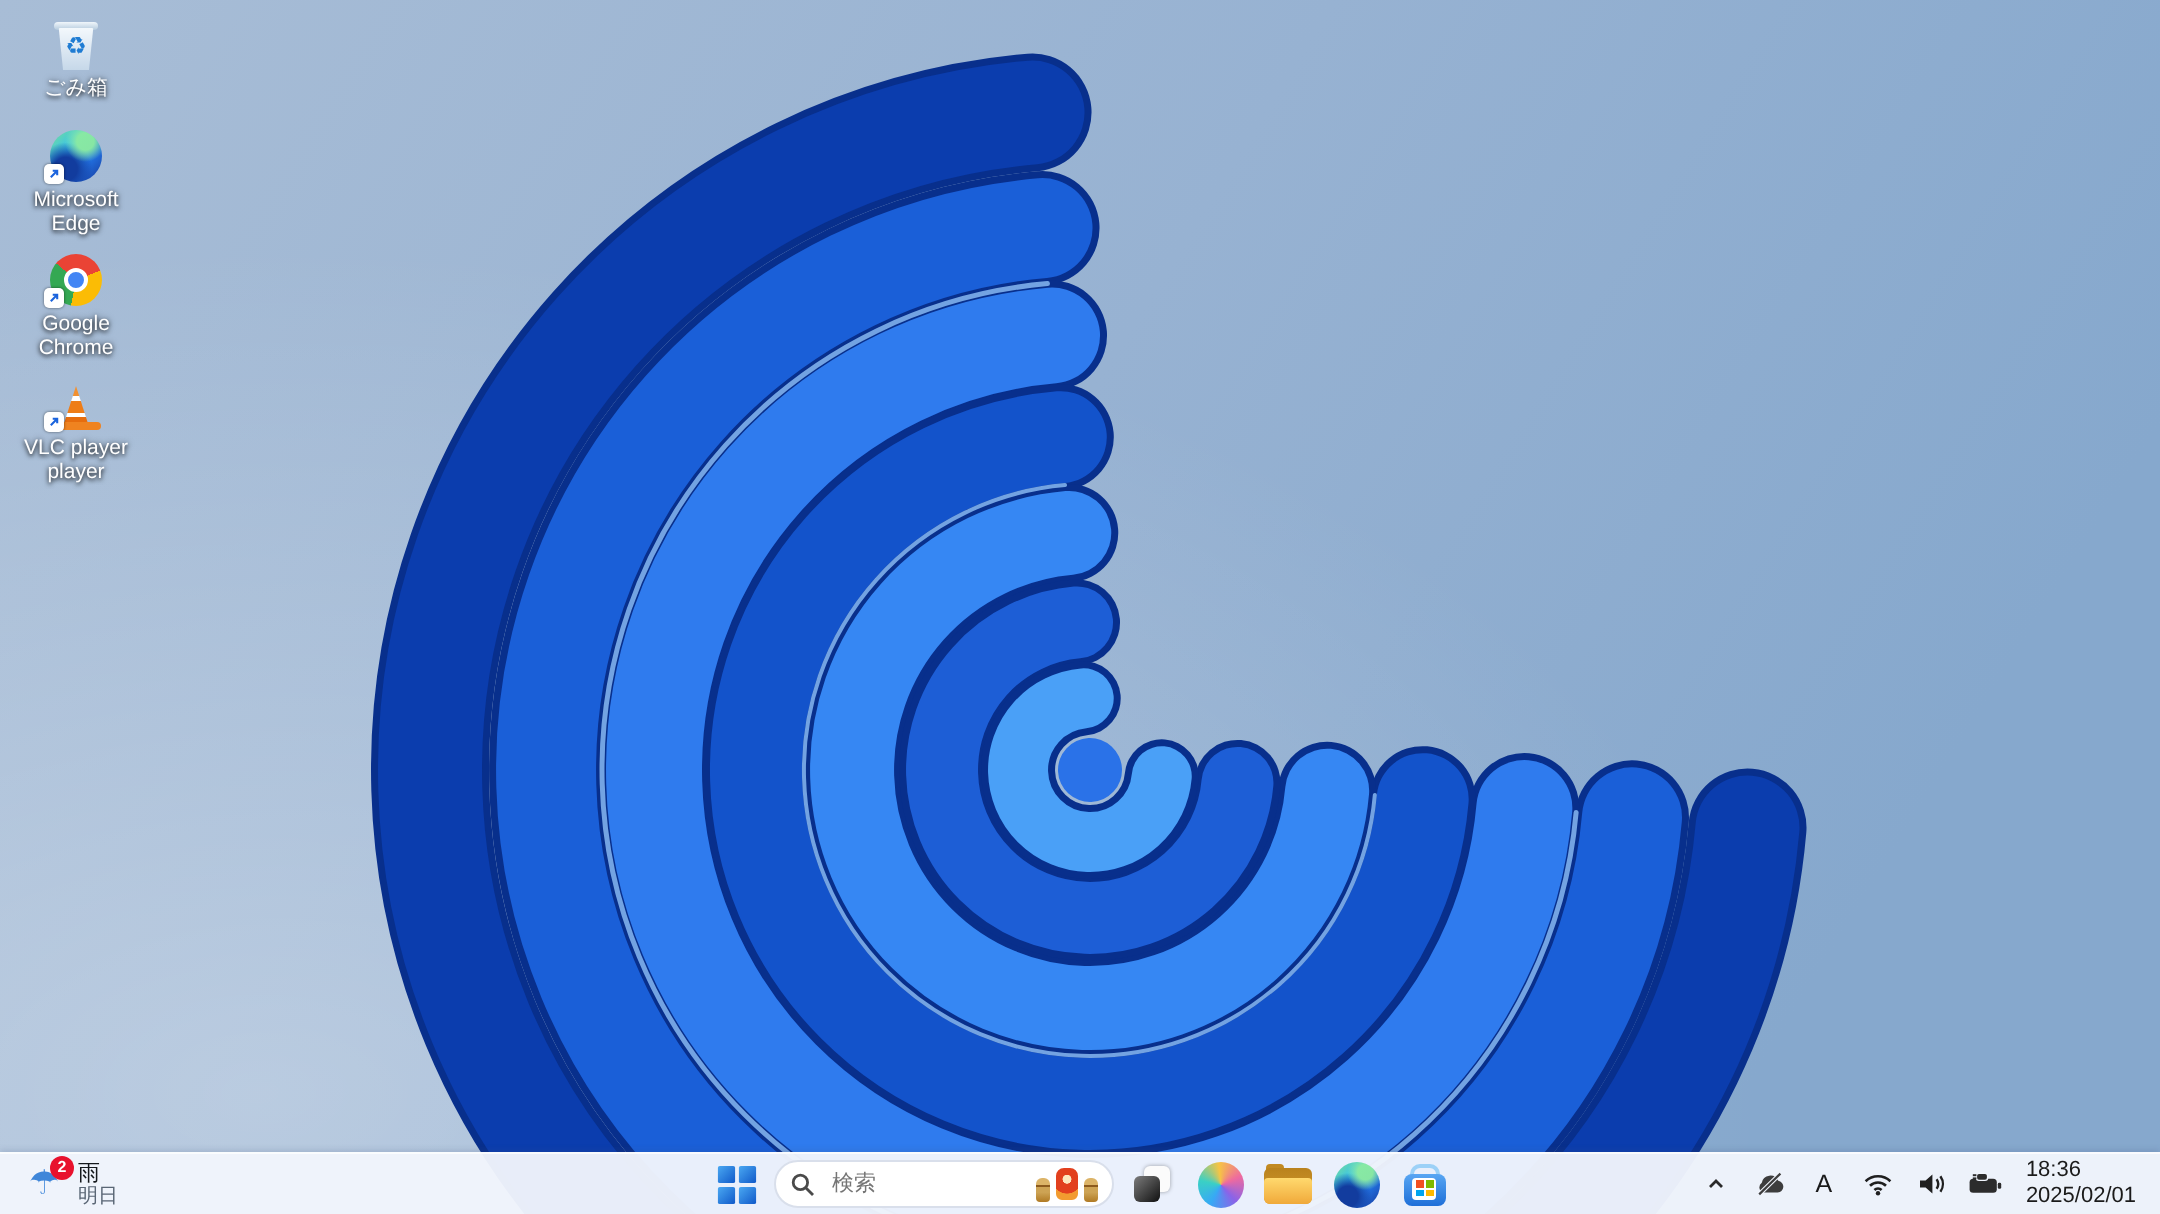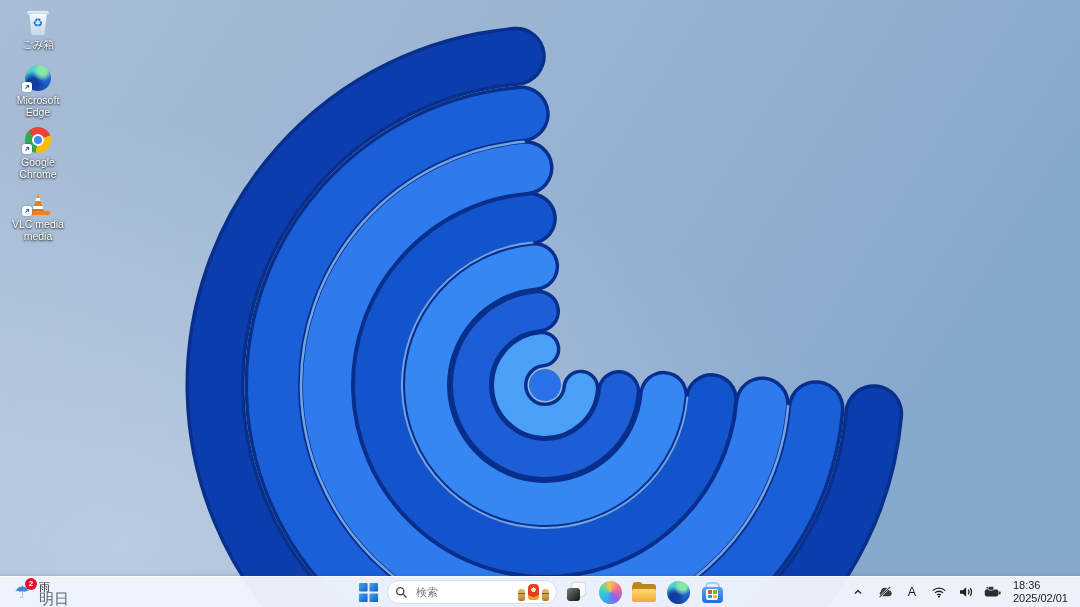--- a/index.html
+++ b/index.html
@@ -66,21 +66,21 @@
     justify-content:center;cursor:pointer;}
   
   .weather{position:absolute;left:0;top:0;bottom:0;display:flex;align-items:center;
     gap:7px;padding:0 12px;cursor:pointer;border-radius:0 5px 5px 0;}
   .umb-wrap{position:relative;width:20px;height:20px;display:flex;align-items:center;justify-content:center;}
   .umb{font-size:17px;line-height:1;color:#3f86d9;font-family:"DejaVu Sans",sans-serif;}
   .wbadge{position:absolute;top:-4px;right:-5px;width:12px;height:12px;border-radius:50%;
     background:#e8112d;color:#fff;font-size:8px;line-height:12px;text-align:center;font-weight:bold;}
   .wtxt{display:flex;flex-direction:column;justify-content:center;}
   .wline1{font-size:11px;line-height:12px;color:#15181c;}
-  .wline2{font-size:15px;line-height:11px;color:#5a6675;}
+  .wline2{font-size:10px;line-height:11px;color:#5a6675;}
   
   .center{margin:0 auto;display:flex;align-items:center;gap:4px;height:100%;}
   
   .search-pill{height:22px;width:154px;border-radius:12px;background:#fff;
     border:1px solid #d9dfeb;display:flex;align-items:center;padding:0 7px;gap:6px;cursor:pointer;}
   .search-pill input{flex:1;border:none;outline:none;background:transparent;
     font-size:11px;color:#5a5a5a;font-family:inherit;min-width:0;}
   .dolls{display:flex;align-items:flex-end;gap:2px;}
   .doll-s{width:7px;height:12px;border-radius:3px 3px 2px 2px;
     background:linear-gradient(180deg,#dcb468 0 30%,#8c5a1d 30% 38%,#cda354 38% 60%,#b07a24);}
@@ -203,21 +203,21 @@
       <div class="cone">
           <div class="cone-tri"></div>
           <div class="cone-base"></div>
         </div>
       <span class="sc-badge">
         <svg width="8" height="8" viewBox="0 0 10 10">
             <path d="M3,7 L7,3 M4.2,3 L7,3 L7,5.8" stroke="#1a63dd" fill="none" stroke-width="1.3"></path>
           </svg>
       </span>
     </div>
-    <div class="lbl">VLC media media</div>
+    <div class="lbl">VLC player player</div>
   </div>
 
 </div>
 
 <div class="taskbar">
 
   <div class="weather">
     <div class="umb-wrap">
       <span class="umb">☂</span>
       <span class="wbadge">2</span>

